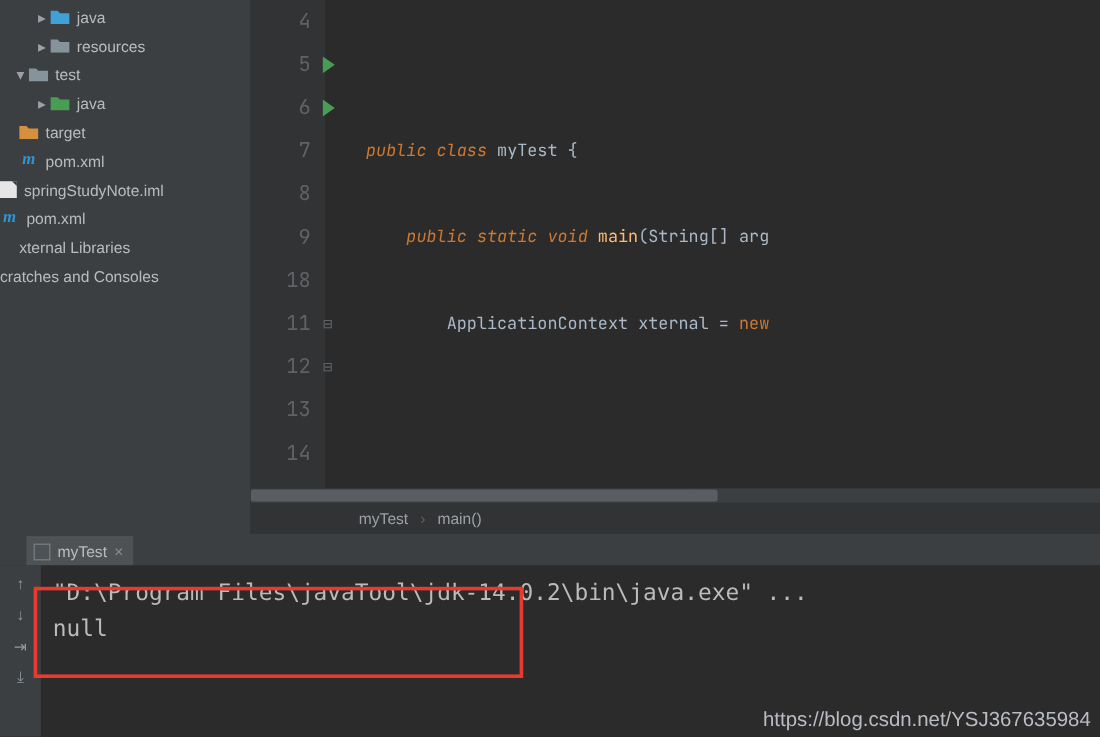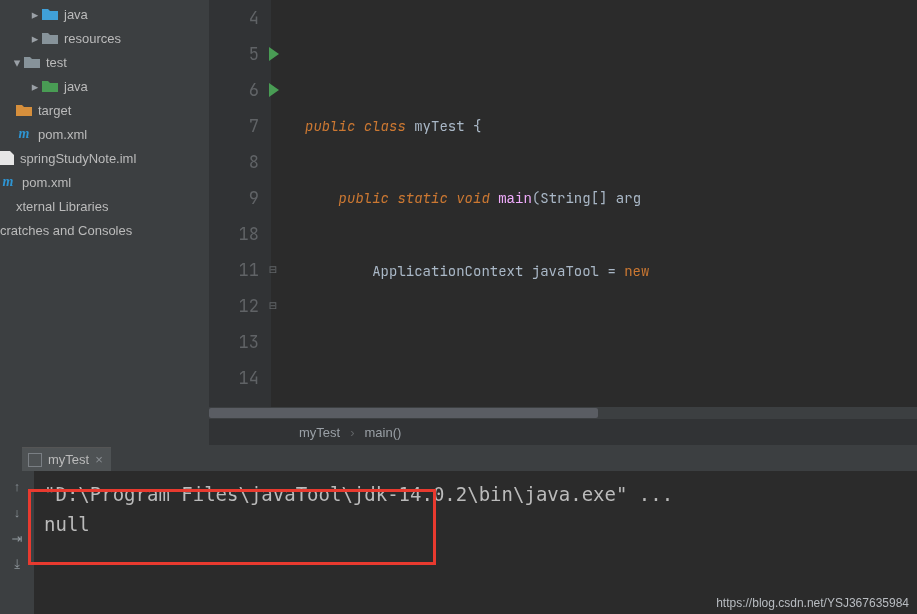--- a/index.html
+++ b/index.html
@@ -61,21 +61,21 @@
 .code-lines {
   flex:1;
   font-family: "JetBrains Mono","Consolas",monospace;
   font-size: 14px; line-height: 36px;
   padding-left: 34px;
   white-space: pre;
   color: #a9b7c6;
   overflow: hidden;
 }
 .code-lines .kw { color:#cc7832; font-style: italic;}
-.code-lines .fn { color:#f0abfc;font-family:Liberation Mono, monospace;}
+.code-lines .fn { color:#fdba74;}
 .code-lines .newkw { color:#cc7832; }
 .hscroll { height:12px; background:#3c3f41; position:relative;}
 .hscroll-thumb { position:absolute; left:0; top:1px; height:10px; width:55%; background:#5a5d63; border-radius:2px;}
 .breadcrumb {
   height: 26px; display:flex; align-items:center;
   padding-left: 90px; font-size:13px; color:#9aa0a6;
   background:#313335;
 }
 .breadcrumb .sep{ margin:0 10px; color:#606366;}
 .output-panel{
@@ -109,21 +109,21 @@
 }
 .red-box{
   position:absolute;
   left:28px; top:489px;
   width:408px; height:76px;
   border:3px solid #e83a2f;
   pointer-events:none;
 }
 .watermark{
   position:absolute; right:8px; bottom:4px;
-  font-size:12px; color:#b9bdc2;
+  font-size:17px; color:#b9bdc2;
 }
 </style>
 </head>
 <body>
 
 <div class="top-row">
   <div class="project-tree">
     <div class="tree-row" style="padding-left:28px">
       <span class="arrow">▸</span>
       <span class="icon folder-blue">
@@ -202,21 +202,21 @@
         <div class="gutter-line">18</div>
         <div class="gutter-line"><span>11</span><span class="fold-marker">⊟</span></div>
         <div class="gutter-line"><span>12</span><span class="fold-marker">⊟</span></div>
         <div class="gutter-line">13</div>
         <div class="gutter-line">14</div>
       </div>
       <div class="code-lines">
 <div> </div>
 <div><span class="kw">public</span><span class="kw"> class</span><span> myTest {</span></div>
 <div><span class="kw">    public</span><span class="kw"> static</span><span class="kw"> void</span><span class="fn"> main</span><span>(String[] arg</span></div>
-<div><span>        ApplicationContext javaTool = </span><span class="newkw">new</span></div>
+<div><span>        ApplicationContext xternal = </span><span class="newkw">new</span></div>
 <div><span></span> </div>
 <div><span>        HelloDemo1 helloDemo1 = (HelloDe</span></div>
 
 
 
 
 
       </div>
     </div>
     <div class="hscroll">

